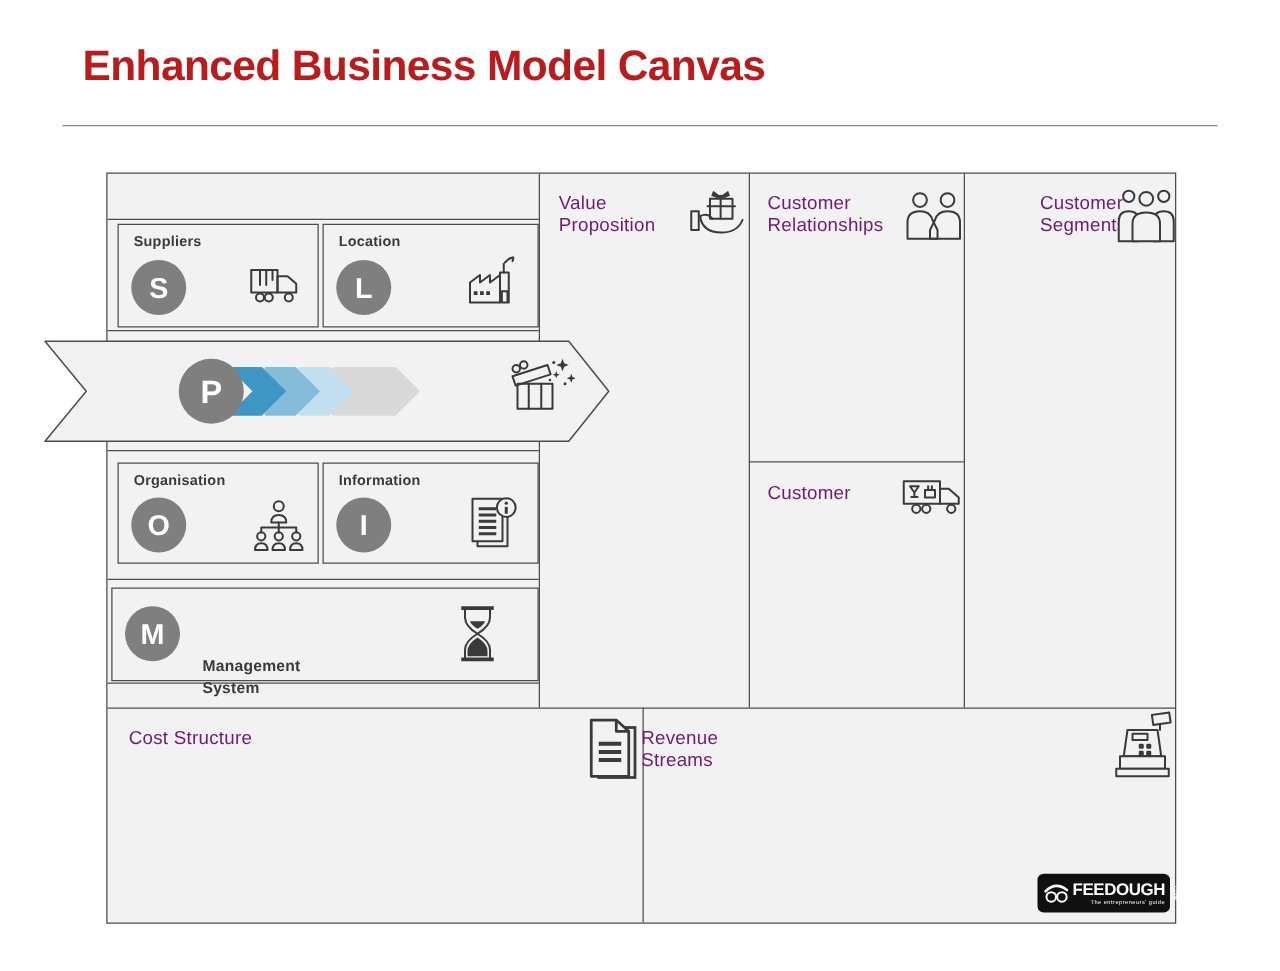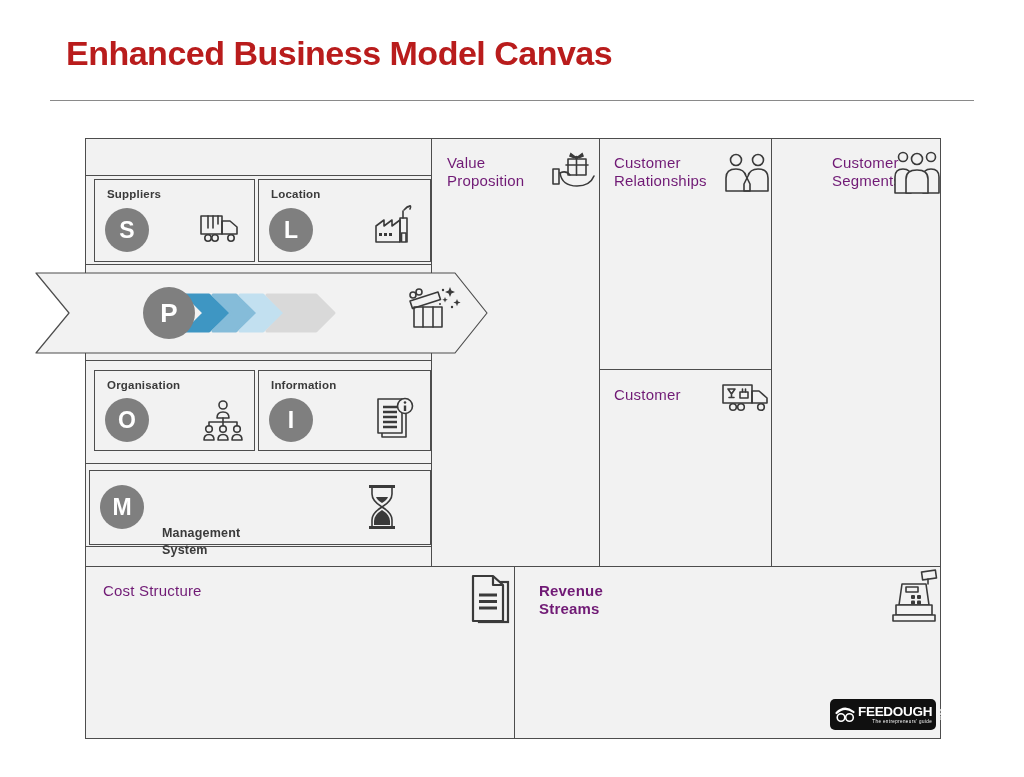--- a/index.html
+++ b/index.html
@@ -215,21 +215,21 @@
     <div class="lbl-lg" style="left:17px;top:443px;width:100px;">Cost Structure</div>
     <div class="icon" style="left:381px;top:434px;">
       <svg width="46" height="56" viewBox="0 0 46 56">
         <rect x="12" y="9" width="29" height="40" fill="#f2f2f2" stroke="#3a3a3a" stroke-width="2.2"></rect>
         <path d="M6,3 h20 l10,9 v36 h-30 z" fill="#f2f2f2" stroke="#3a3a3a" stroke-width="2.2" stroke-linejoin="round"></path>
         <path d="M26,3 v9 h10" fill="none" stroke="#3a3a3a" stroke-width="2.2" stroke-linejoin="round"></path>
         <path d="M12,22 h18 M12,28.5 h18 M12,35 h18" stroke="#3a3a3a" stroke-width="3.2" fill="none"></path>
       </svg>
     </div>
 
-    <div class="lbl-lg" style="left:453px;top:443px;width:100px;font-weight:bold;">Revenue Streams</div>
+    <div class="lbl-lg" style="left:427px;top:443px;width:100px;">Revenue Streams</div>
     <div class="icon" style="left:800px;top:430px;">
       <svg width="52" height="56" viewBox="0 0 52 56">
         <g transform="rotate(-8 43 6)">
             <rect class="stf" x="36" y="2" width="14" height="8"></rect>
           </g>
         <path class="st" d="M42,10 v5"></path>
         <path class="stf" d="M16,15 h24 l3,21 h-30 z"></path>
         <rect class="stf" x="20" y="18" width="12" height="5"></rect>
         <rect class="fil" x="25" y="26" width="4" height="4" rx="1"></rect>
         <rect class="fil" x="31" y="26" width="4" height="4" rx="1"></rect>

